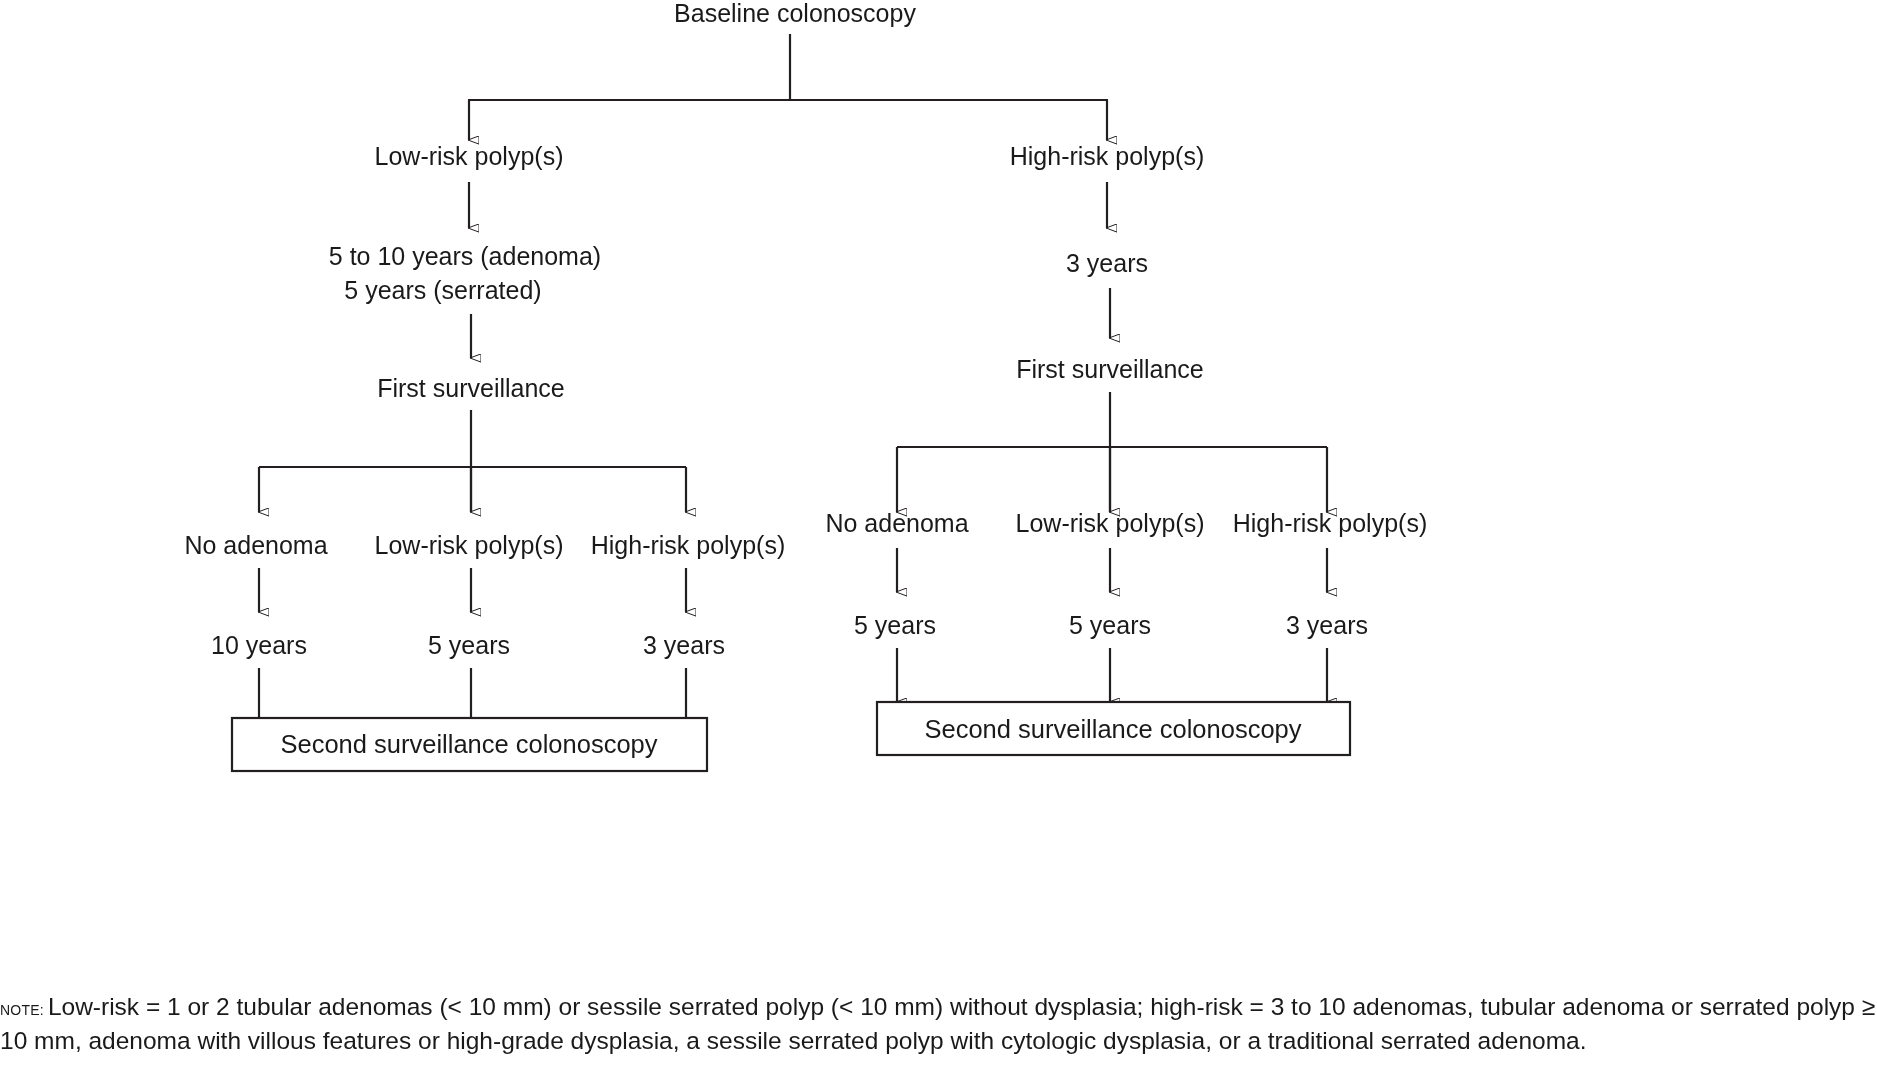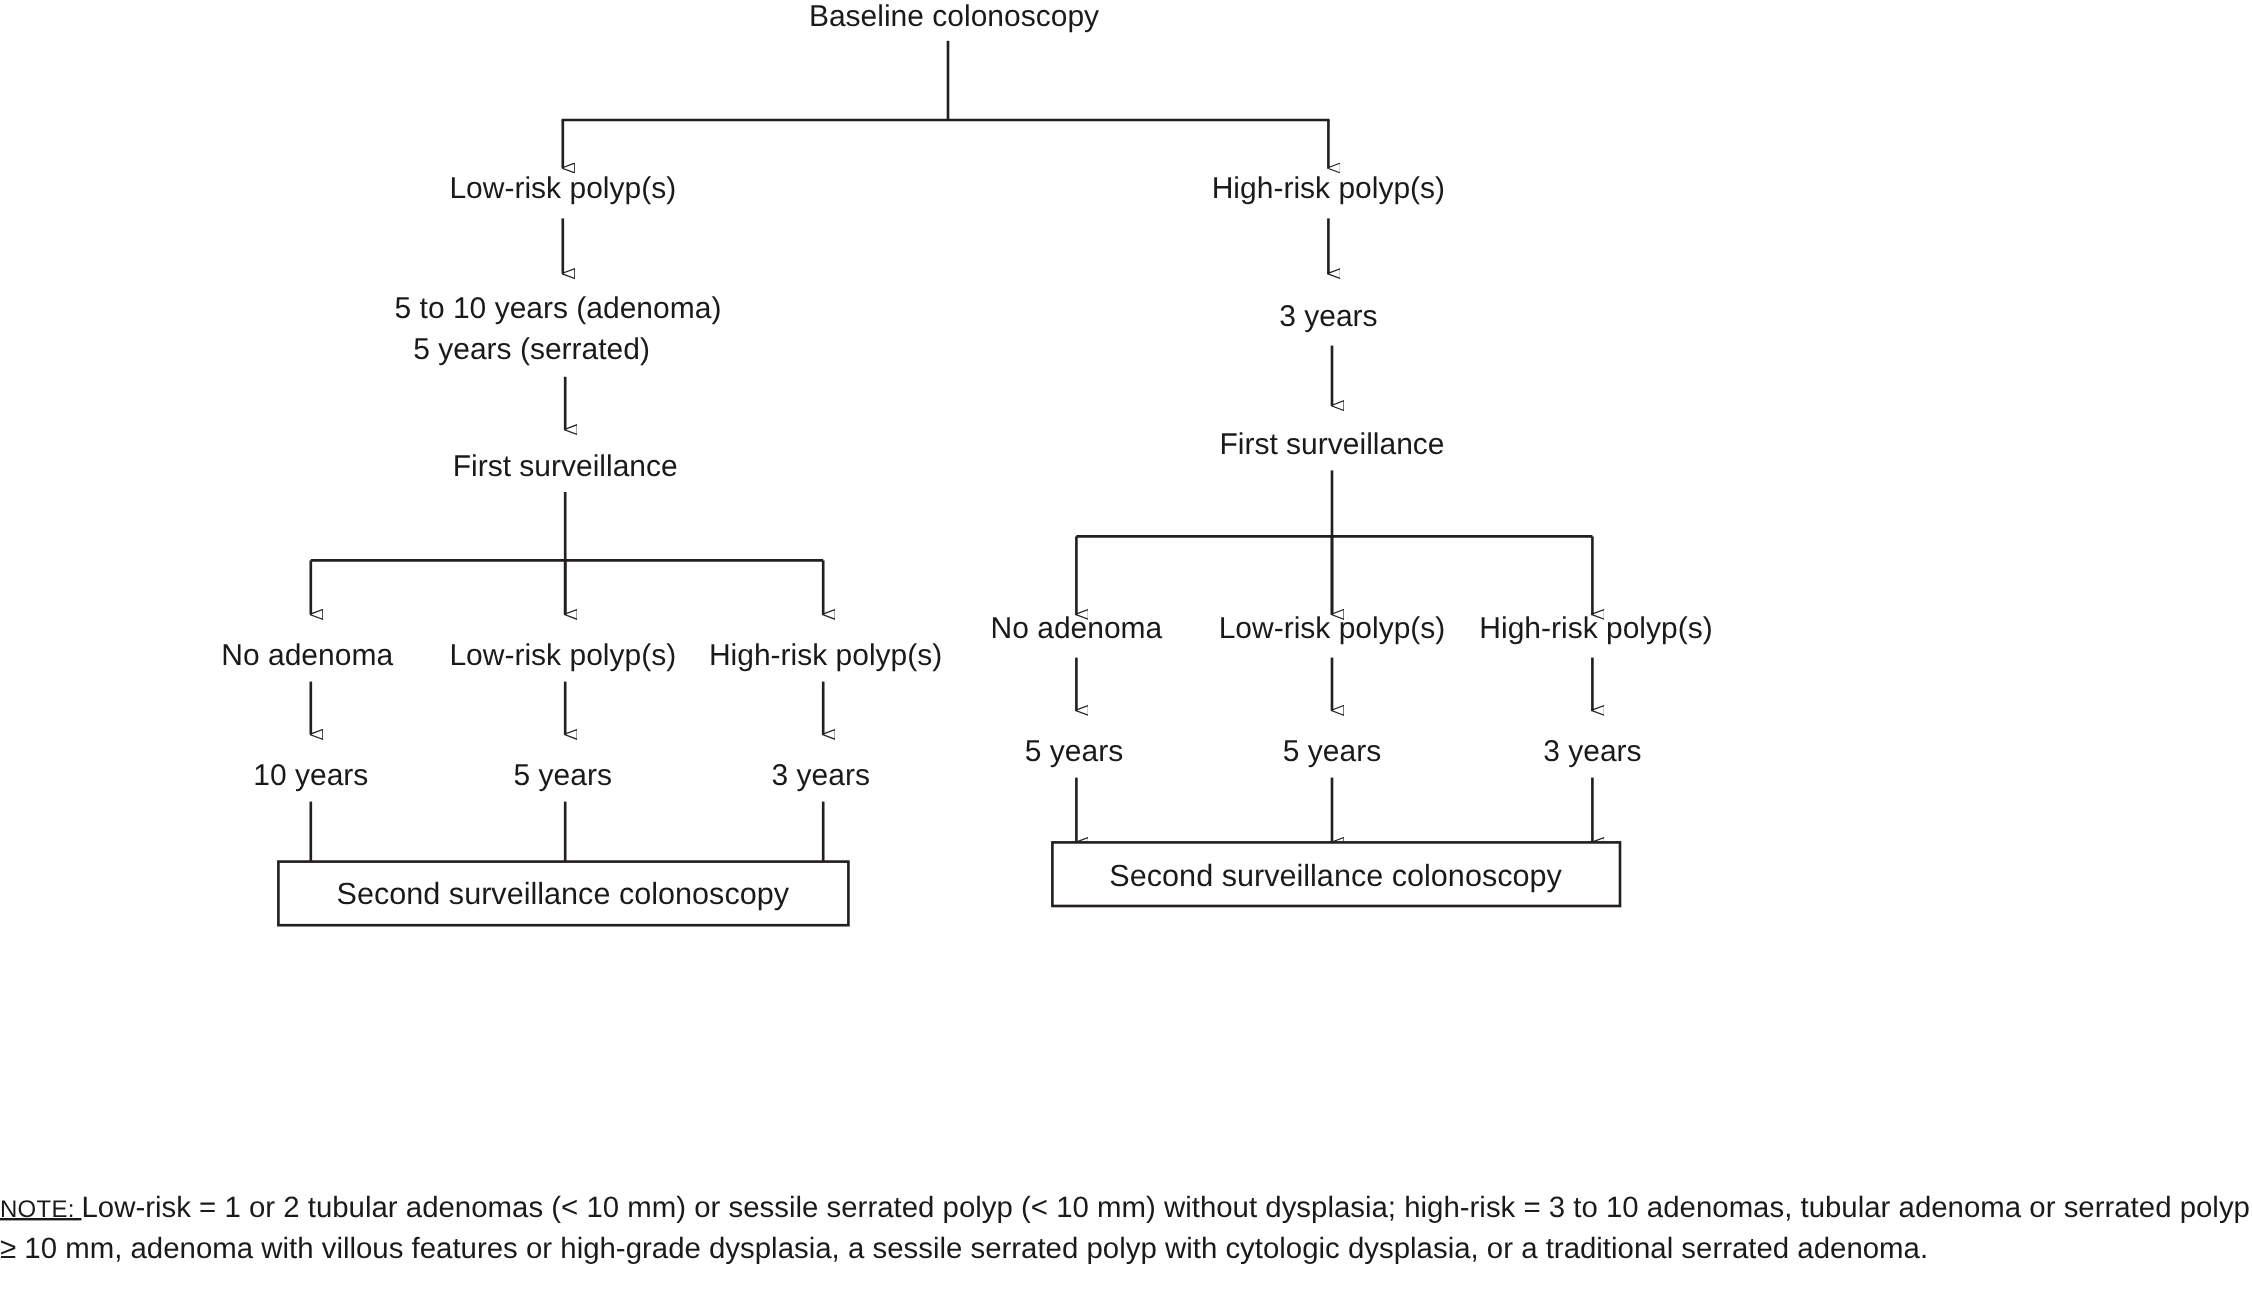--- a/index.html
+++ b/index.html
@@ -46,23 +46,22 @@
     position: absolute;
     left: 0;
     top: 990px;
     width: 1877px;
     font-size: 24.5px;
     line-height: 1.38;
     color: #1a1a1a;
   }
   .note-tag {
     font-style: normal;
-    font-size: 20px;
+    font-size: 14px;
     letter-spacing: 0.2px;
-    text-decoration: underline;
   }
   .note-body {
   }
 </style>
 </head>
 <body>
 
 <div id="flow-root">
   <svg class="flow" viewBox="0 0 1877 1085">
     <defs>

